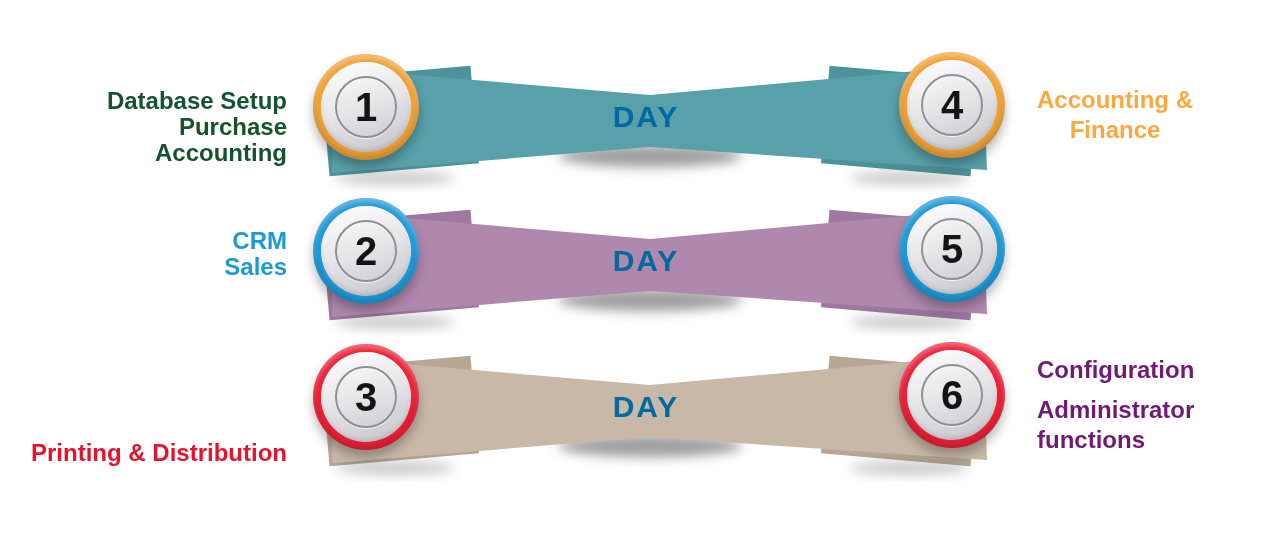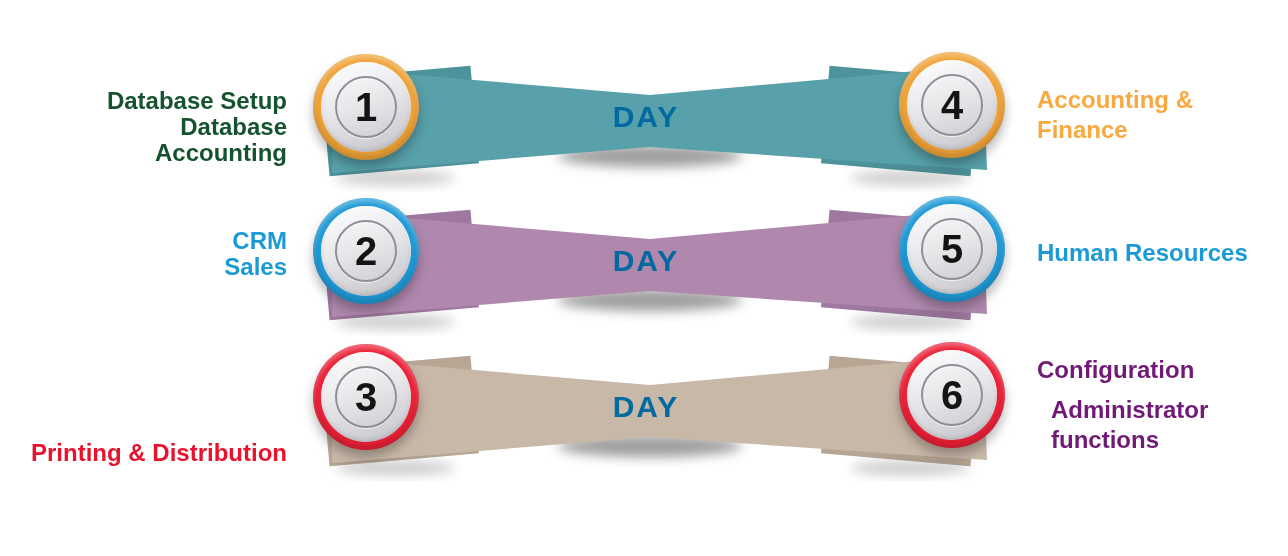--- a/index.html
+++ b/index.html
@@ -16,24 +16,24 @@
     position:absolute;left:565px;top:70px;width:162px;text-align:center;
     font-size:30px;font-weight:800;letter-spacing:2px;color:#0369a1;
   }
 
   .side-label{position:absolute;font-weight:700;font-size:24px;white-space:nowrap;}
   .left-label{right:1001px;text-align:right;line-height:26px;}
   .right-label{left:1037px;text-align:left;line-height:30px;}
   .row1 .left-label{top:42px;}
   .row2 .left-label{top:54px;}
   .row3 .left-label{top:72px;margin-top:48px;}
-  .row1 .right-label{top:55px;}
+  .row1 .right-label{top:55px;text-align:center;}
   .row2 .right-label{top:64px;}
   .row3 .right-label{top:35px;}
-  .para2{margin-top:10px;margin-left:14px;}
+  .para2{margin-top:10px;}
 
   .circle-outer{
     position:absolute;width:106px;height:106px;border-radius:50%;
     display:flex;align-items:center;justify-content:center;
     box-shadow:0 7px 11px rgba(0,0,0,0.28), inset 0 -5px 7px rgba(0,0,0,0.18), inset 0 4px 5px rgba(255,255,255,0.35);
   }
   .pos-left{left:313px;top:24px;}
   .pos-right{left:899px;top:22px;}
   .circle-silver{
     width:90px;height:90px;border-radius:50%;
@@ -64,21 +64,21 @@
       <rect x="525" y="42" width="150" height="98" transform="rotate(5 600 91)" fill="#4C939C"></rect>
       <ellipse cx="95" cy="148" rx="60" ry="7" fill="#444444" opacity="0.28" filter="url(#blur-r0)"></ellipse>
       <ellipse cx="610" cy="148" rx="60" ry="7" fill="#444444" opacity="0.28" filter="url(#blur-r0)"></ellipse>
       <ellipse cx="350" cy="126" rx="92" ry="11" fill="#3c3c3c" opacity="0.5" filter="url(#blur-r0)"></ellipse>
       <polygon points="33,38 350,65 683,35 687,140 350,117 32,143" fill="#58A1AA"></polygon>
     </svg>
     <div class="day-label">DAY</div>
 
     <div class="side-label left-label" style="color: #14532d; margin-top: 16px;">
       <div>Database Setup</div>
-      <div>Database</div>
+      <div>Purchase</div>
       <div>Accounting</div>
     </div>
     <div class="side-label right-label" style="color: rgb(249, 169, 63);">
       <div>Accounting &amp;</div>
       <div>Finance</div>
     </div>
 
     <div class="circle-outer pos-left" style="background-color: rgb(240, 163, 56);">
       <div class="circle-silver">
         <div class="circle-ring">
@@ -107,23 +107,20 @@
       <ellipse cx="95" cy="148" rx="60" ry="7" fill="#444444" opacity="0.28" filter="url(#blur-r1)"></ellipse>
       <ellipse cx="610" cy="148" rx="60" ry="7" fill="#444444" opacity="0.28" filter="url(#blur-r1)"></ellipse>
       <ellipse cx="350" cy="126" rx="92" ry="11" fill="#3c3c3c" opacity="0.5" filter="url(#blur-r1)"></ellipse>
       <polygon points="33,38 350,65 683,35 687,140 350,117 32,143" fill="#B088AE"></polygon>
     </svg>
     <div class="day-label">DAY</div>
 
     <div class="side-label left-label" style="color: rgb(28, 154, 214); margin-left: 11px;">
       <div>CRM</div>
       <div>Sales</div>
-    </div>
-    <div class="side-label right-label" style="color: rgb(28, 154, 214);">
-      <div>Human Resources</div>
     </div>
 
     <div class="circle-outer pos-left" style="background-color: rgb(31, 154, 215);">
       <div class="circle-silver">
         <div class="circle-ring">
           <span class="step-number">2</span>
         </div>
       </div>
     </div>
     <div class="circle-outer pos-right" style="background-color: rgb(31, 154, 215);">

